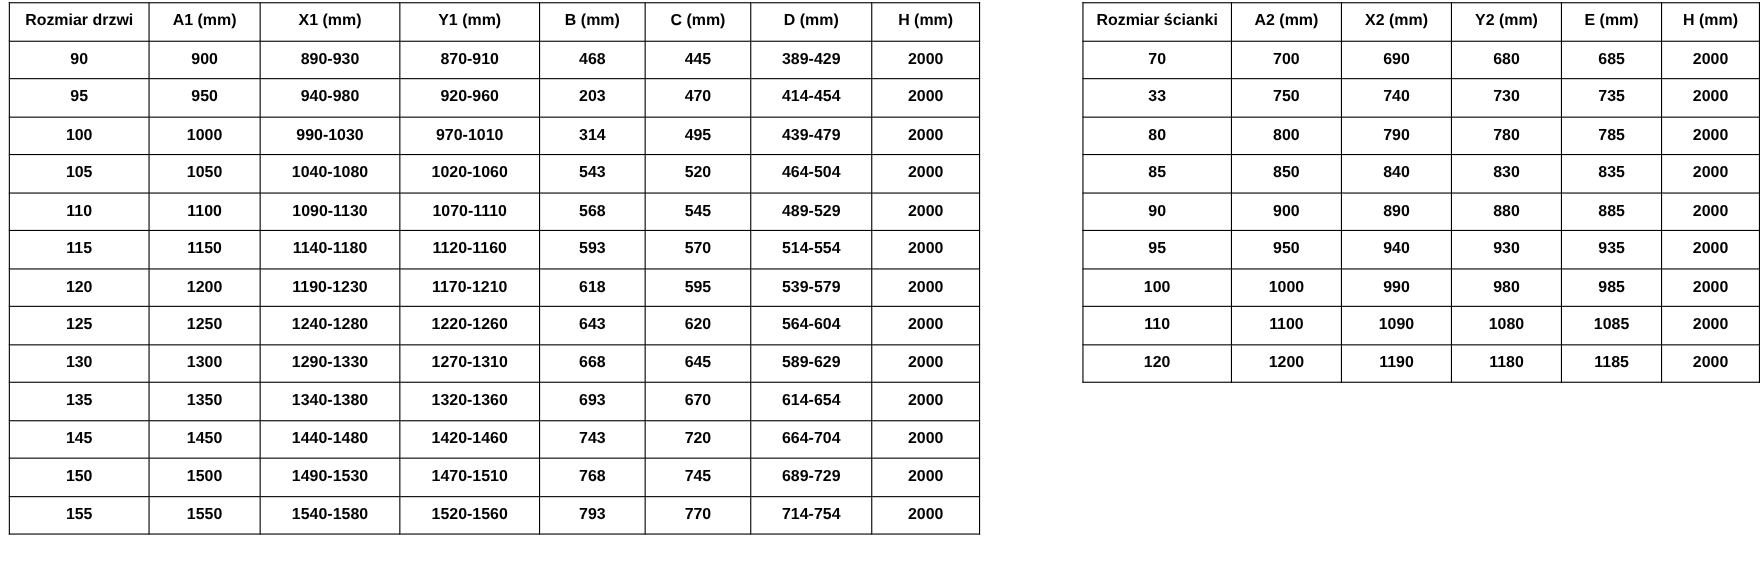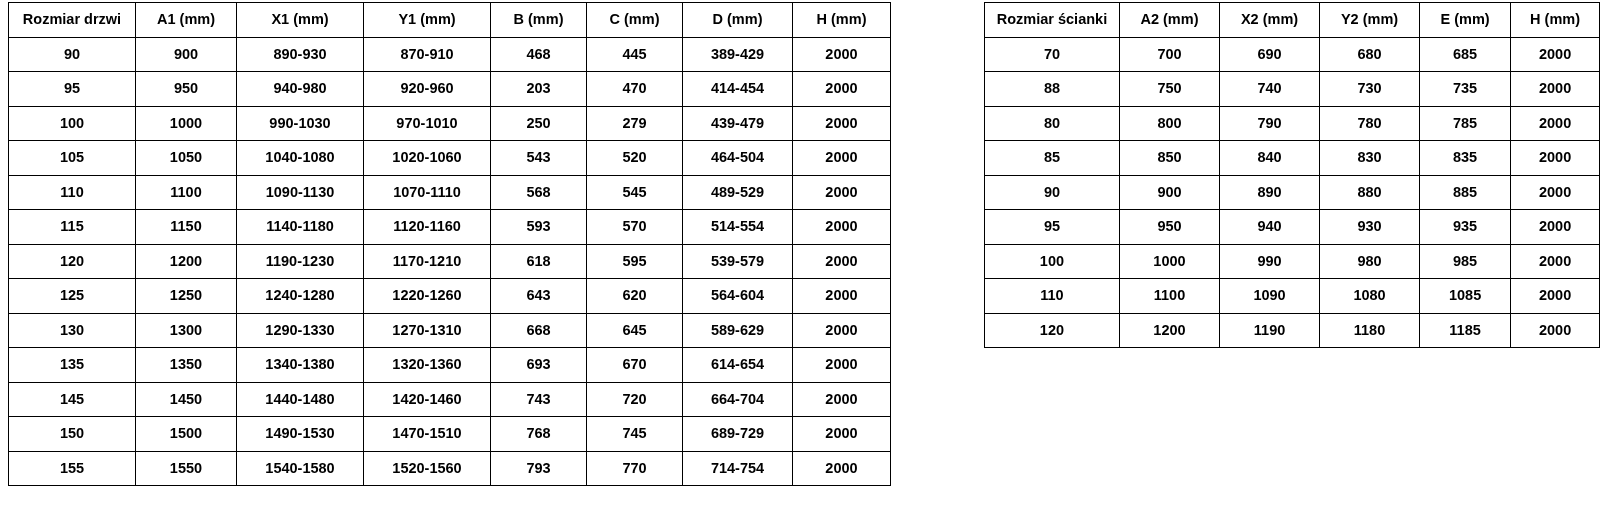--- a/index.html
+++ b/index.html
@@ -117,22 +117,22 @@
             <td>203</td>
             <td>470</td>
             <td>414-454</td>
             <td>2000</td>
           </tr>
           <tr>
             <td>100</td>
             <td>1000</td>
             <td>990-1030</td>
             <td>970-1010</td>
-            <td>250</td>
-            <td>279</td>
+            <td>314</td>
+            <td>495</td>
             <td>439-479</td>
             <td>2000</td>
           </tr>
           <tr>
             <td>105</td>
             <td>1050</td>
             <td>1040-1080</td>
             <td>1020-1060</td>
             <td>543</td>
             <td>520</td>
@@ -256,21 +256,21 @@
       <tbody>
           <tr>
             <td>70</td>
             <td>700</td>
             <td>690</td>
             <td>680</td>
             <td>685</td>
             <td>2000</td>
           </tr>
           <tr>
-            <td>88</td>
+            <td>33</td>
             <td>750</td>
             <td>740</td>
             <td>730</td>
             <td>735</td>
             <td>2000</td>
           </tr>
           <tr>
             <td>80</td>
             <td>800</td>
             <td>790</td>

